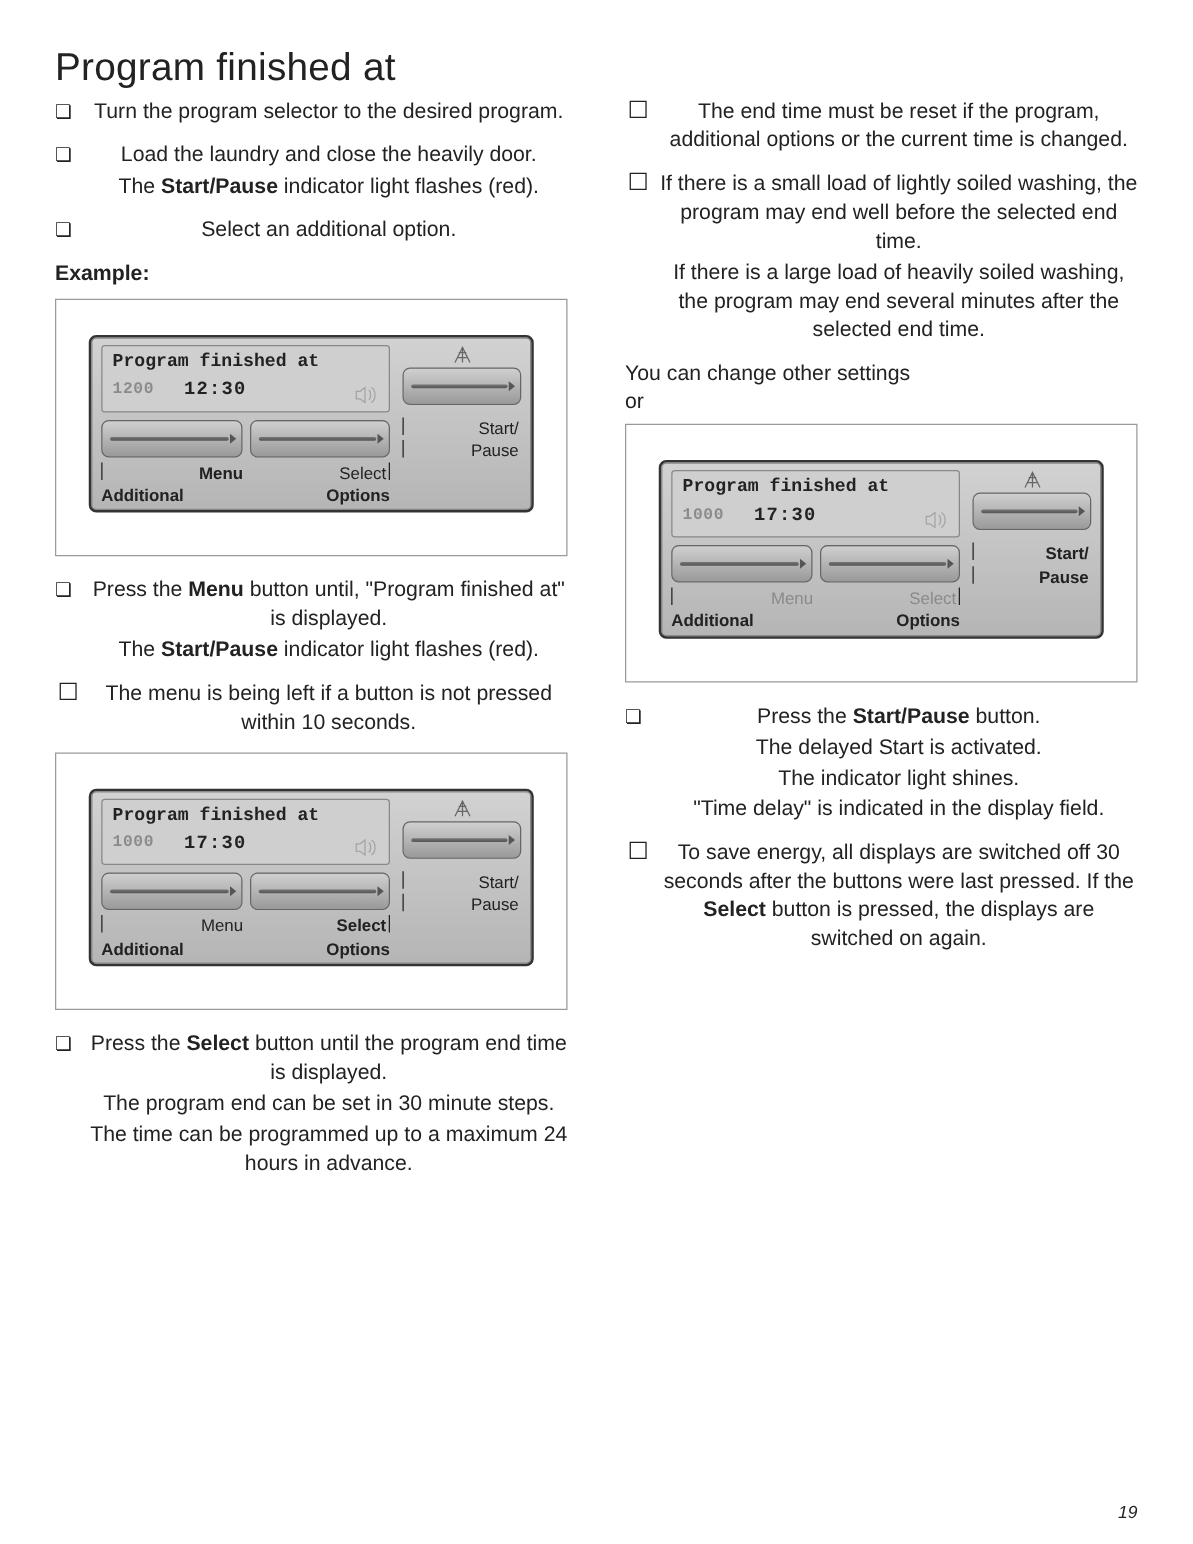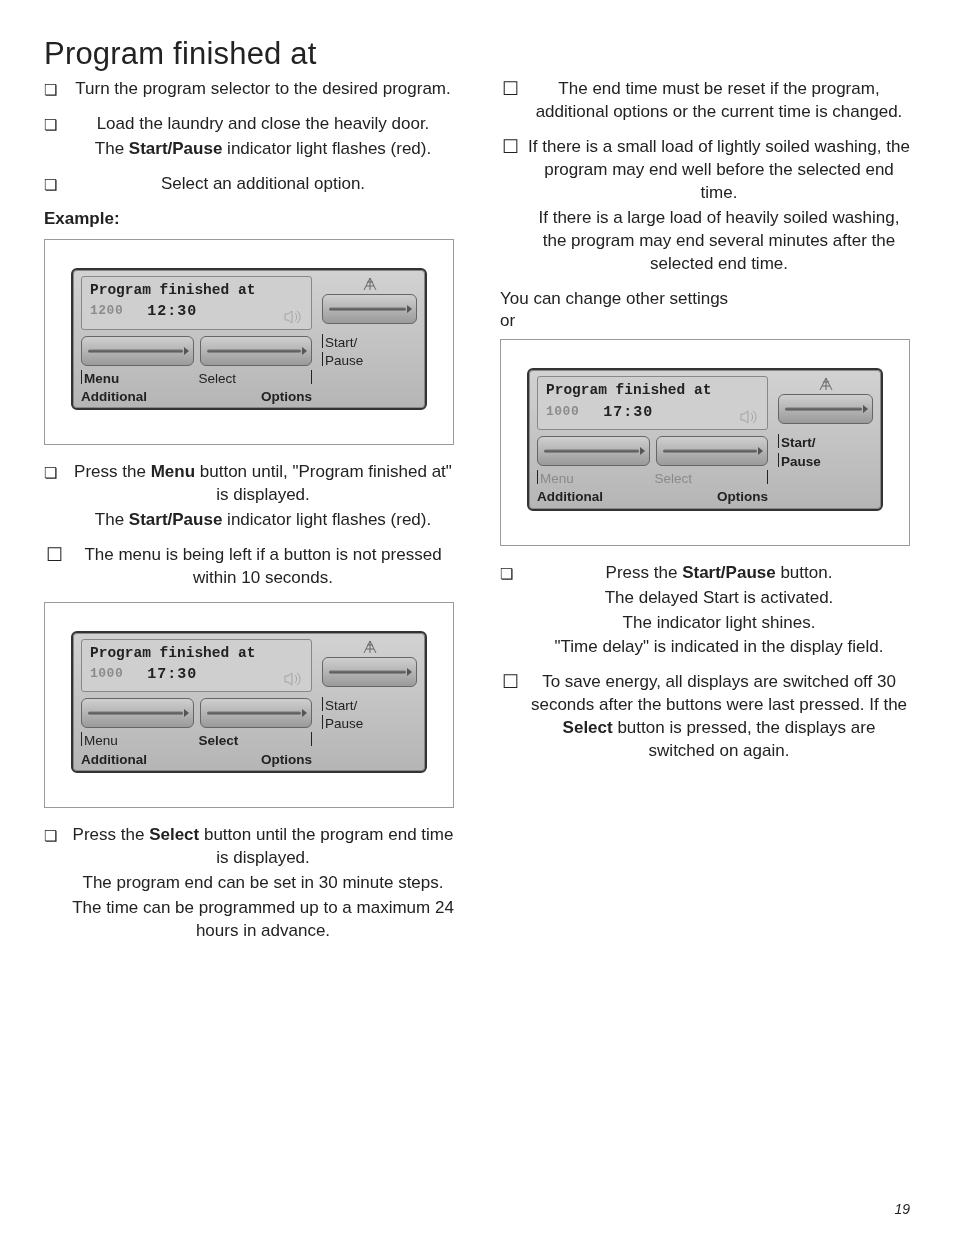--- a/index.html
+++ b/index.html
@@ -114,21 +114,21 @@
     width: 0; height: 0;
     border-left: 5px solid #555;
     border-top: 4px solid transparent;
     border-bottom: 4px solid transparent;
     transform: translateY(-50%);
   }
   .rinse-icon { text-align: center; height: 16px; margin-bottom: 2px; opacity: 0.75; }
   .rinse-icon svg { width: 16px; height: 16px; }
   .lbl-row { display: flex; font-family: Arial, Arial; font-size: 13.5px; white-space: nowrap; }
   .lbl-row .sep { border-left: 1.5px solid #222; height: 14px; }
-  .lbl-group { flex: 1; text-align: left; padding: 0 2px; }
+  .lbl-group { flex: 1; text-align: right; padding: 0 2px; }
   .lbl-group.bold { font-weight: bold; }
   .lbl-group.dim { color: #8a8a8a; }
   .lbl2 { display: flex; font-size: 13.5px; }
   .lbl2 .l { flex:1; }
   .lbl2 .r { flex:1; text-align:right; }
   .lbl2.bold { font-weight: bold; }
   .page-num {
     position: absolute;
     right: 44px;
     bottom: 18px;

